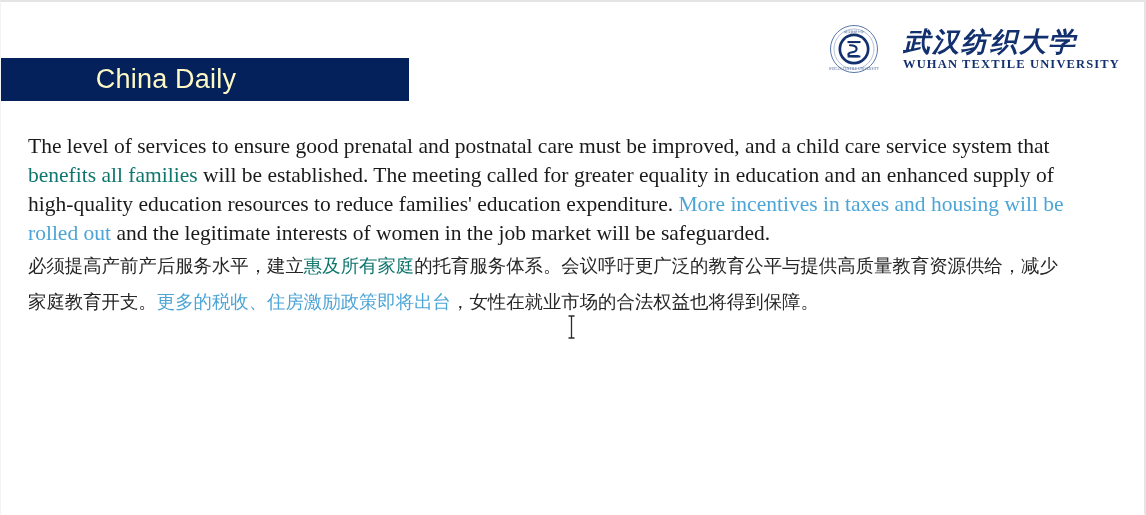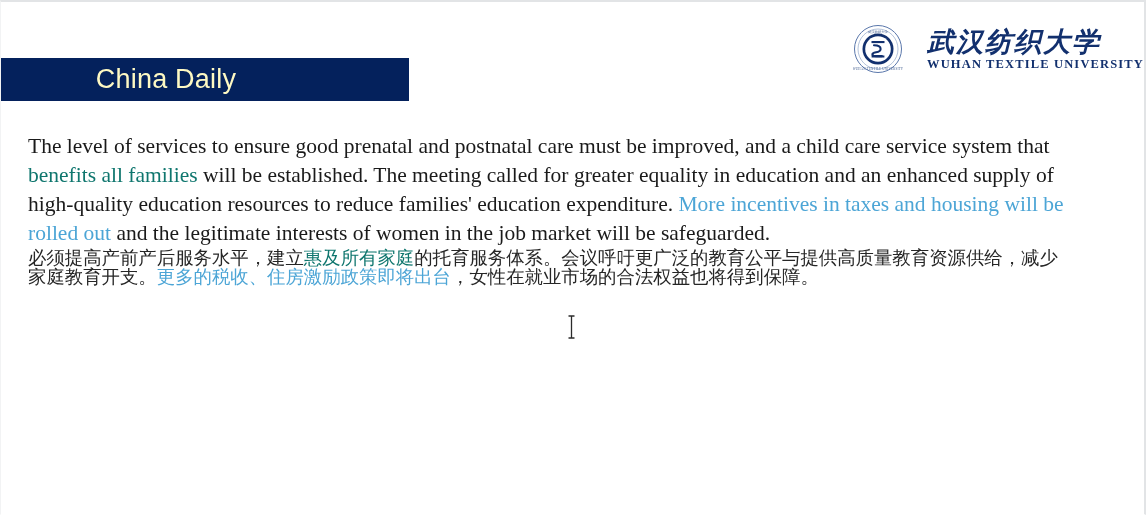--- a/index.html
+++ b/index.html
@@ -45,21 +45,21 @@
     color: #fef9c3;
     letter-spacing: 0.2px;
     line-height: 1;
     padding-right: 78px;
     white-space: nowrap;
   }
 
   
   #logo {
     position: absolute;
-    right: 0;
+    right: 24px;
     top: 22px;
     display: flex;
     align-items: center;
     gap: 24px;
   }
   #emblem {
     position: relative;
     width: 50px;
     height: 50px;
     flex: 0 0 auto;
@@ -103,21 +103,21 @@
     font-family: "Liberation Serif", "DejaVu Serif", serif;
     font-size: 21.5px;
     line-height: 29px;
     color: #1a1a1a;
     text-align: left;
     margin: 0;
   }
   .para-cn {
     font-family: "DejaVu Sans", "Liberation Sans", sans-serif;
     font-size: 18.4px;
-    line-height: 19px;
+    line-height: 36px;
     color: #262626;
     text-align: left;
     margin: 0;
   }
   #para-cn-2 {
     margin-top: 0px;
   }
   .hl-red { color: #0f766e; }
   .hl-blue { color: #4ca5d6; }
 

